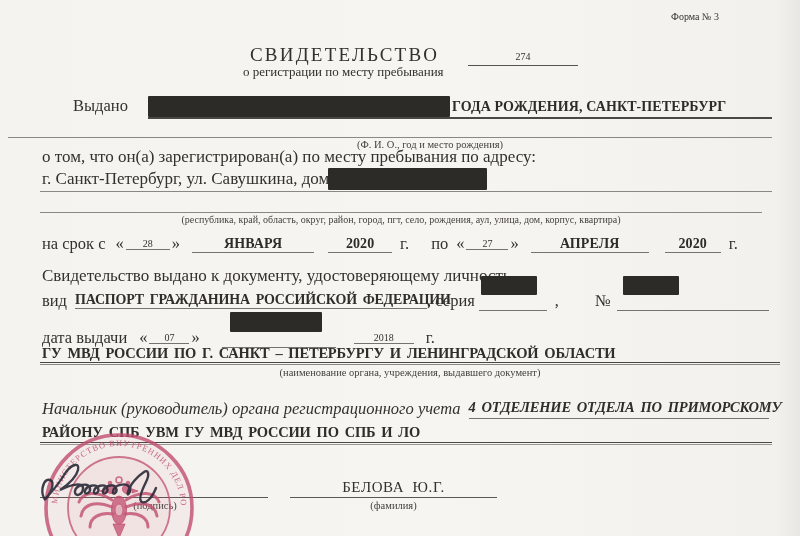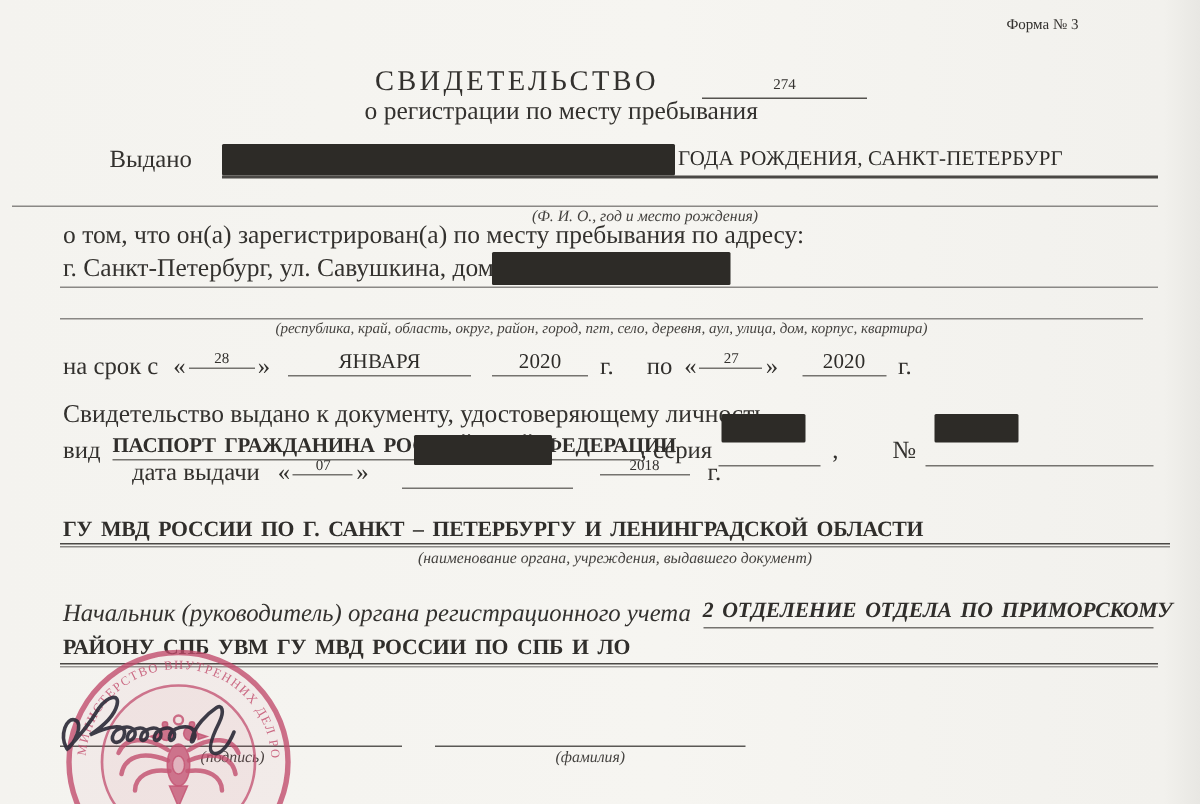--- a/index.html
+++ b/index.html
@@ -8,121 +8,123 @@
     font-family:"Liberation Serif","DejaVu Serif",serif;
     background:#e9e8e4;
   }
   .page{
     position:relative;width:800px;height:536px;overflow:hidden;
     background:linear-gradient(90deg,#f4f3ef 0%,#f6f5f1 55%,#f2f1ed 97%,#e8e7e3 100%);
     color:#33312e;
   }
   .abs{position:absolute;}
   .t{font-size:16.5px;color:#33312e;white-space:nowrap;}
-  .cap{font-size:10.5px;color:#44423f;text-align:center;white-space:nowrap;font-style:italic;}
-  .bold-fill{font-weight:normal;font-size:14px;letter-spacing:.1px;color:#2e2c29;}
+  .cap{font-size:10.5px;color:#44423f;text-align:center;white-space:nowrap;}
+  .bold-fill{font-weight:bold;font-size:14px;letter-spacing:.1px;color:#2e2c29;}
   .cond{font-weight:bold;font-size:14.5px;letter-spacing:-.2px;word-spacing:2.5px;color:#302e2b;}
   .uline{border-bottom:1.4px solid #75736f;}
   .hr{height:0;border-top:1.4px solid #8a8885;}
   .hr-dark{height:0;border-top:2px solid #4a4845;}
   .redact{background:#2d2b27;border-radius:1px;}
   .cell{display:inline-block;text-align:center;}
-  .row-flex{display:flex;align-items:flex-start;}
+  .row-flex{display:flex;align-items:center;}
   .num{font-size:10px;}
   .stamp-wrap{filter:blur(.3px);opacity:.92;}
   svg text{font-family:"Liberation Serif","DejaVu Serif",serif;}
 </style>
 </head>
 <body>
 
 <div class="page">
 
   <div class="abs t num" style="top:11px;left:671px;">Форма № 3</div>
 
   <div class="abs" style="top:44px;left:250px;font-size:19px;letter-spacing:2.2px;white-space:nowrap;">СВИДЕТЕЛЬСТВО</div>
   <div class="abs" style="top:46px;left:468px;width:110px;text-align:center;border-bottom:1.4px solid #55534f;padding-bottom:1px;">
     <span class="num">274</span>
   </div>
-  <div class="abs t" style="top:64px;left:243px;font-size:17px;">о регистрации по месту пребывания</div>
+  <div class="abs t" style="top:64px;left:243px;font-size:13px;">о регистрации по месту пребывания</div>
 
   <div class="abs t" style="top:96px;left:73px;">Выдано</div>
   <div class="abs redact" style="top:96px;left:148px;width:302px;height:21px;"></div>
   <div class="abs bold-fill" style="top:99px;left:452px;white-space:nowrap;">ГОДА РОЖДЕНИЯ, САНКТ-ПЕТЕРБУРГ</div>
   <div class="abs hr-dark" style="top:117px;left:148px;width:624px;"></div>
 
   <div class="abs hr" style="top:137px;left:8px;width:764px;"></div>
   <div class="abs cap" style="top:139px;left:90px;width:680px;">(Ф. И. О., год и место рождения)</div>
 
   <div class="abs t" style="top:169px;left:42px;font-size:17px;">г. Санкт-Петербург, ул. Савушкина, дом</div>
 
   <div class="abs t" style="top:147px;left:42px;font-size:17px;">о том, что он(а) зарегистрирован(а) по месту пребывания по адресу:</div>
   <div class="abs redact" style="top:168px;left:328px;width:159px;height:22px;"></div>
   <div class="abs hr" style="top:191px;left:40px;width:732px;"></div>
 
   <div class="abs hr" style="top:212px;left:40px;width:722px;"></div>
-  <div class="abs cap" style="top:214px;left:40px;width:722px;font-size:10px;">(республика, край, область, округ, район, город, пгт, село, деревня, аул, улица, дом, корпус, квартира)</div>
+  <div class="abs cap" style="top:214px;left:40px;width:722px;font-size:10px;">(республика, край, область, округ, район, город, пгт, село, рождения, аул, улица, дом, корпус, квартира)</div>
 
   <div class="abs row-flex t" style="top:234px;left:42px;font-size:16.5px;">
     <span>на срок с</span>
     <span style="margin-left:10px;">«</span>
     <span class="cell uline num" style="width:44px;margin-left:2px;">28</span>
     <span style="margin-left:2px;">»</span>
     <span class="cell uline bold-fill" style="width:122px;margin-left:12px;">ЯНВАРЯ</span>
     <span class="cell uline bold-fill" style="width:64px;margin-left:14px;">2020</span>
     <span style="margin-left:8px;">г.</span>
     <span style="margin-left:22px;">по</span>
     <span style="margin-left:8px;">«</span>
     <span class="cell uline num" style="width:42px;margin-left:2px;">27</span>
     <span style="margin-left:2px;">»</span>
+    <span class="cell uline bold-fill" style="width:118px;margin-left:12px;">АПРЕЛЯ</span>
     <span class="cell uline bold-fill" style="width:56px;margin-left:16px;">2020</span>
     <span style="margin-left:8px;">г.</span>
   </div>
 
   <div class="abs t" style="top:266px;left:42px;font-size:17px;">Свидетельство выдано к документу, удостоверяющему личность</div>
 
   <div class="abs row-flex t" style="top:290px;left:42px;">
     <span>вид</span>
     <span class="cell uline cond" style="width:352px;margin-left:8px;font-size:14px;">ПАСПОРТ ГРАЖДАНИНА РОССИЙСКОЙ ФЕДЕРАЦИИ</span>
     <span>, серия</span>
     <span class="cell uline" style="width:68px;margin-left:4px;position:relative;height:20px;">
       <span class="abs redact" style="top:-14px;left:2px;width:56px;height:19px;"></span>
     </span>
     <span style="margin-left:8px;">,</span>
     <span style="margin-left:36px;">№</span>
     <span class="cell uline" style="width:152px;margin-left:6px;position:relative;height:20px;">
       <span class="abs redact" style="top:-14px;left:6px;width:56px;height:19px;"></span>
     </span>
   </div>
 
-  <div class="abs row-flex t" style="top:305px;left:42px;margin-left:46px;">
+  <div class="abs row-flex t" style="top:327px;left:42px;">
     <span>дата выдачи</span>
     <span style="margin-left:12px;">«</span>
     <span class="cell uline num" style="width:40px;margin-left:2px;">07</span>
     <span style="margin-left:2px;">»</span>
     <span class="cell uline" style="width:114px;margin-left:22px;position:relative;height:20px;">
       <span class="abs redact" style="top:-15px;left:8px;width:92px;height:20px;"></span>
     </span>
     <span class="cell uline num" style="width:60px;margin-left:18px;">2018</span>
     <span style="margin-left:12px;">г.</span>
   </div>
 
   <div class="abs cond" style="top:345px;left:42px;white-space:nowrap;">ГУ МВД РОССИИ ПО Г. САНКТ – ПЕТЕРБУРГУ И ЛЕНИНГРАДСКОЙ ОБЛАСТИ</div>
   <div class="abs" style="top:362px;left:40px;width:740px;border-top:1.3px solid #4a4845;border-bottom:1px solid #8a8885;height:1px;"></div>
   <div class="abs cap" style="top:367px;left:40px;width:740px;">(наименование органа, учреждения, выдавшего документ)</div>
 
   <div class="abs row-flex t" style="top:399px;left:42px;font-size:16.5px;font-style:italic;">
     <span>Начальник (руководитель) органа регистрационного учета</span>
-    <span class="cond uline" style="display:inline-block;width:300px;margin-left:8px;text-align:center;padding-bottom:2px;">2 ОТДЕЛЕНИЕ ОТДЕЛА  ПО ПРИМОРСКОМУ</span>
+    <span class="cond uline" style="display:inline-block;width:300px;margin-left:8px;text-align:center;padding-bottom:2px;">4 ОТДЕЛЕНИЕ ОТДЕЛА  ПО ПРИМОРСКОМУ</span>
   </div>
   <div class="abs cond" style="top:424px;left:42px;white-space:nowrap;">РАЙОНУ СПБ УВМ  ГУ  МВД РОССИИ  ПО СПБ  И  ЛО</div>
   <div class="abs" style="top:442px;left:40px;width:732px;border-top:1.3px solid #4a4845;border-bottom:1px solid #9a9895;height:1px;"></div>
 
   <div class="abs hr" style="top:497px;left:40px;width:228px;border-top-color:#5a5855;"></div>
   <div class="abs cap" style="top:500px;left:95px;width:120px;">(подпись)</div>
 
+  <div class="abs" style="top:479px;left:290px;width:207px;text-align:center;font-size:15px;letter-spacing:.6px;word-spacing:4px;">БЕЛОВА  Ю.Г.</div>
   <div class="abs hr" style="top:497px;left:290px;width:207px;border-top-color:#5a5855;"></div>
   <div class="abs cap" style="top:500px;left:290px;width:207px;">(фамилия)</div>
 
   <div class="abs stamp-wrap" style="top:428px;left:41px;width:156px;height:156px;">
     <svg width="156" height="156" viewBox="0 0 156 156">
       <defs>
         <path id="ringTop" d="M 16,80 A 62,62 0 1 1 140,80"></path>
         <path id="ringBottom" d="M 28,100 A 54,54 0 0 0 128,100"></path>
       </defs>
       <circle cx="78" cy="80" r="73" fill="rgba(193,74,107,0.06)" stroke="#c14a6b" stroke-width="3.6" stroke-opacity="0.85"></circle>

